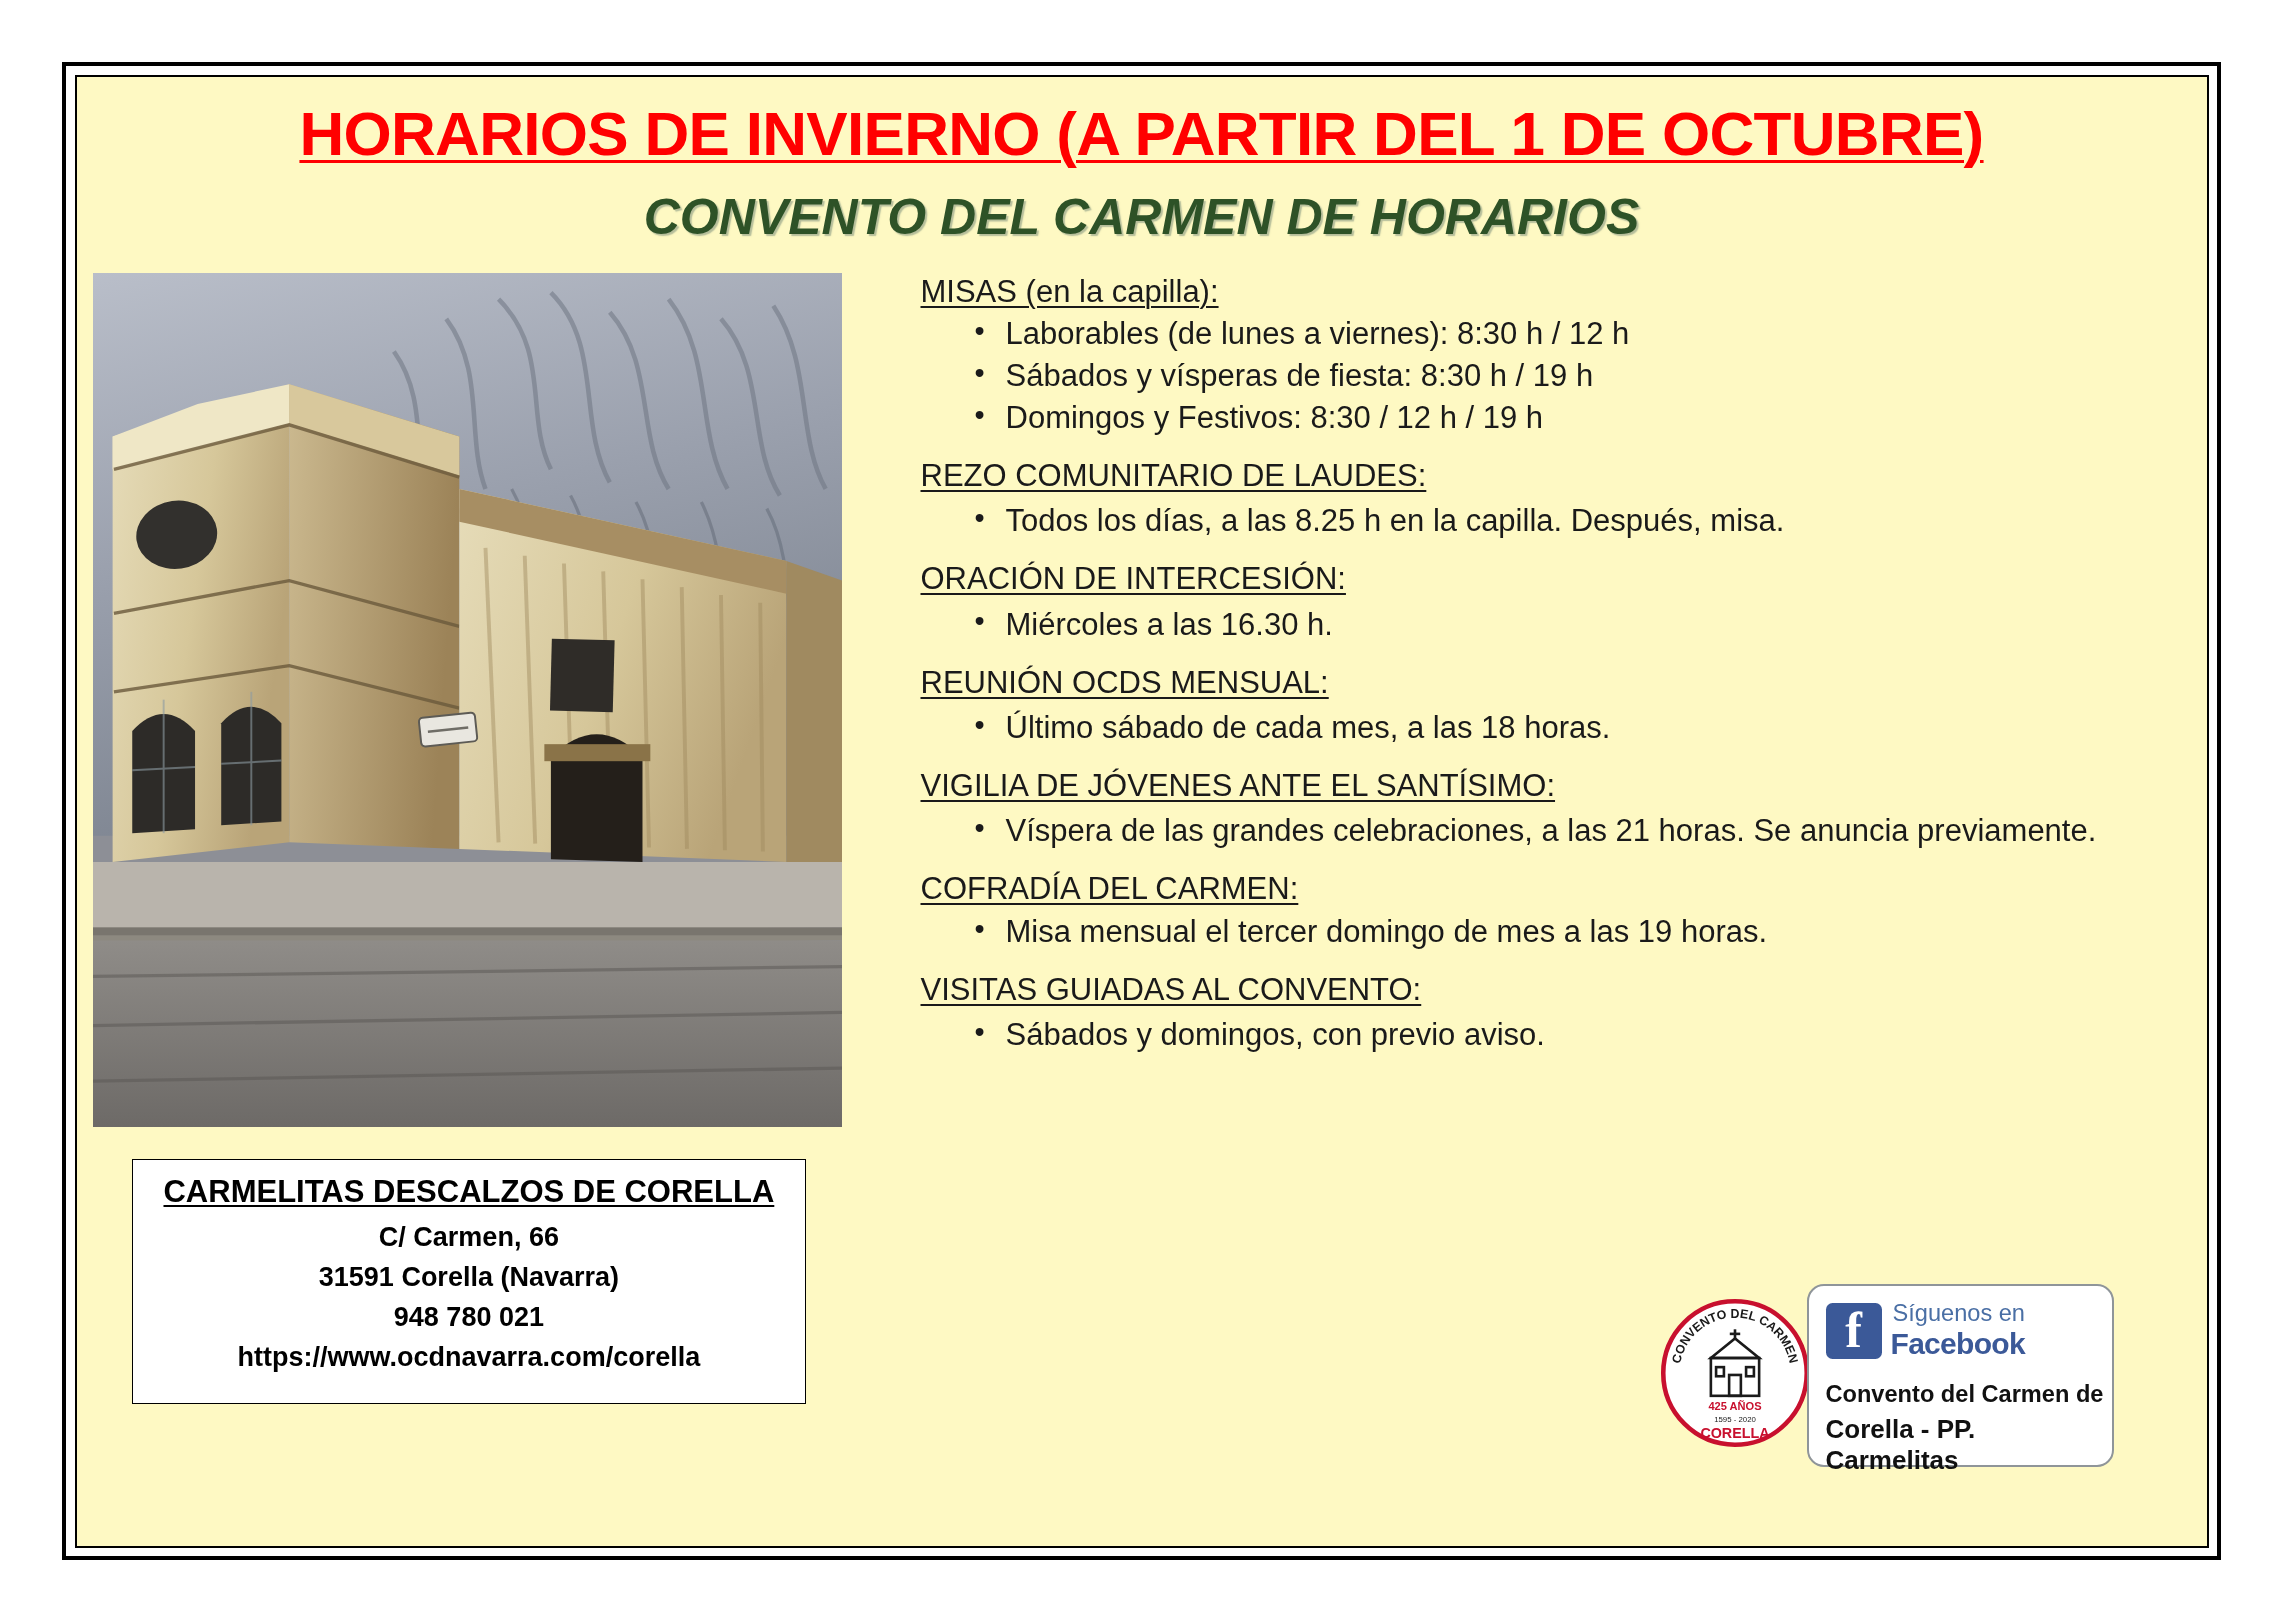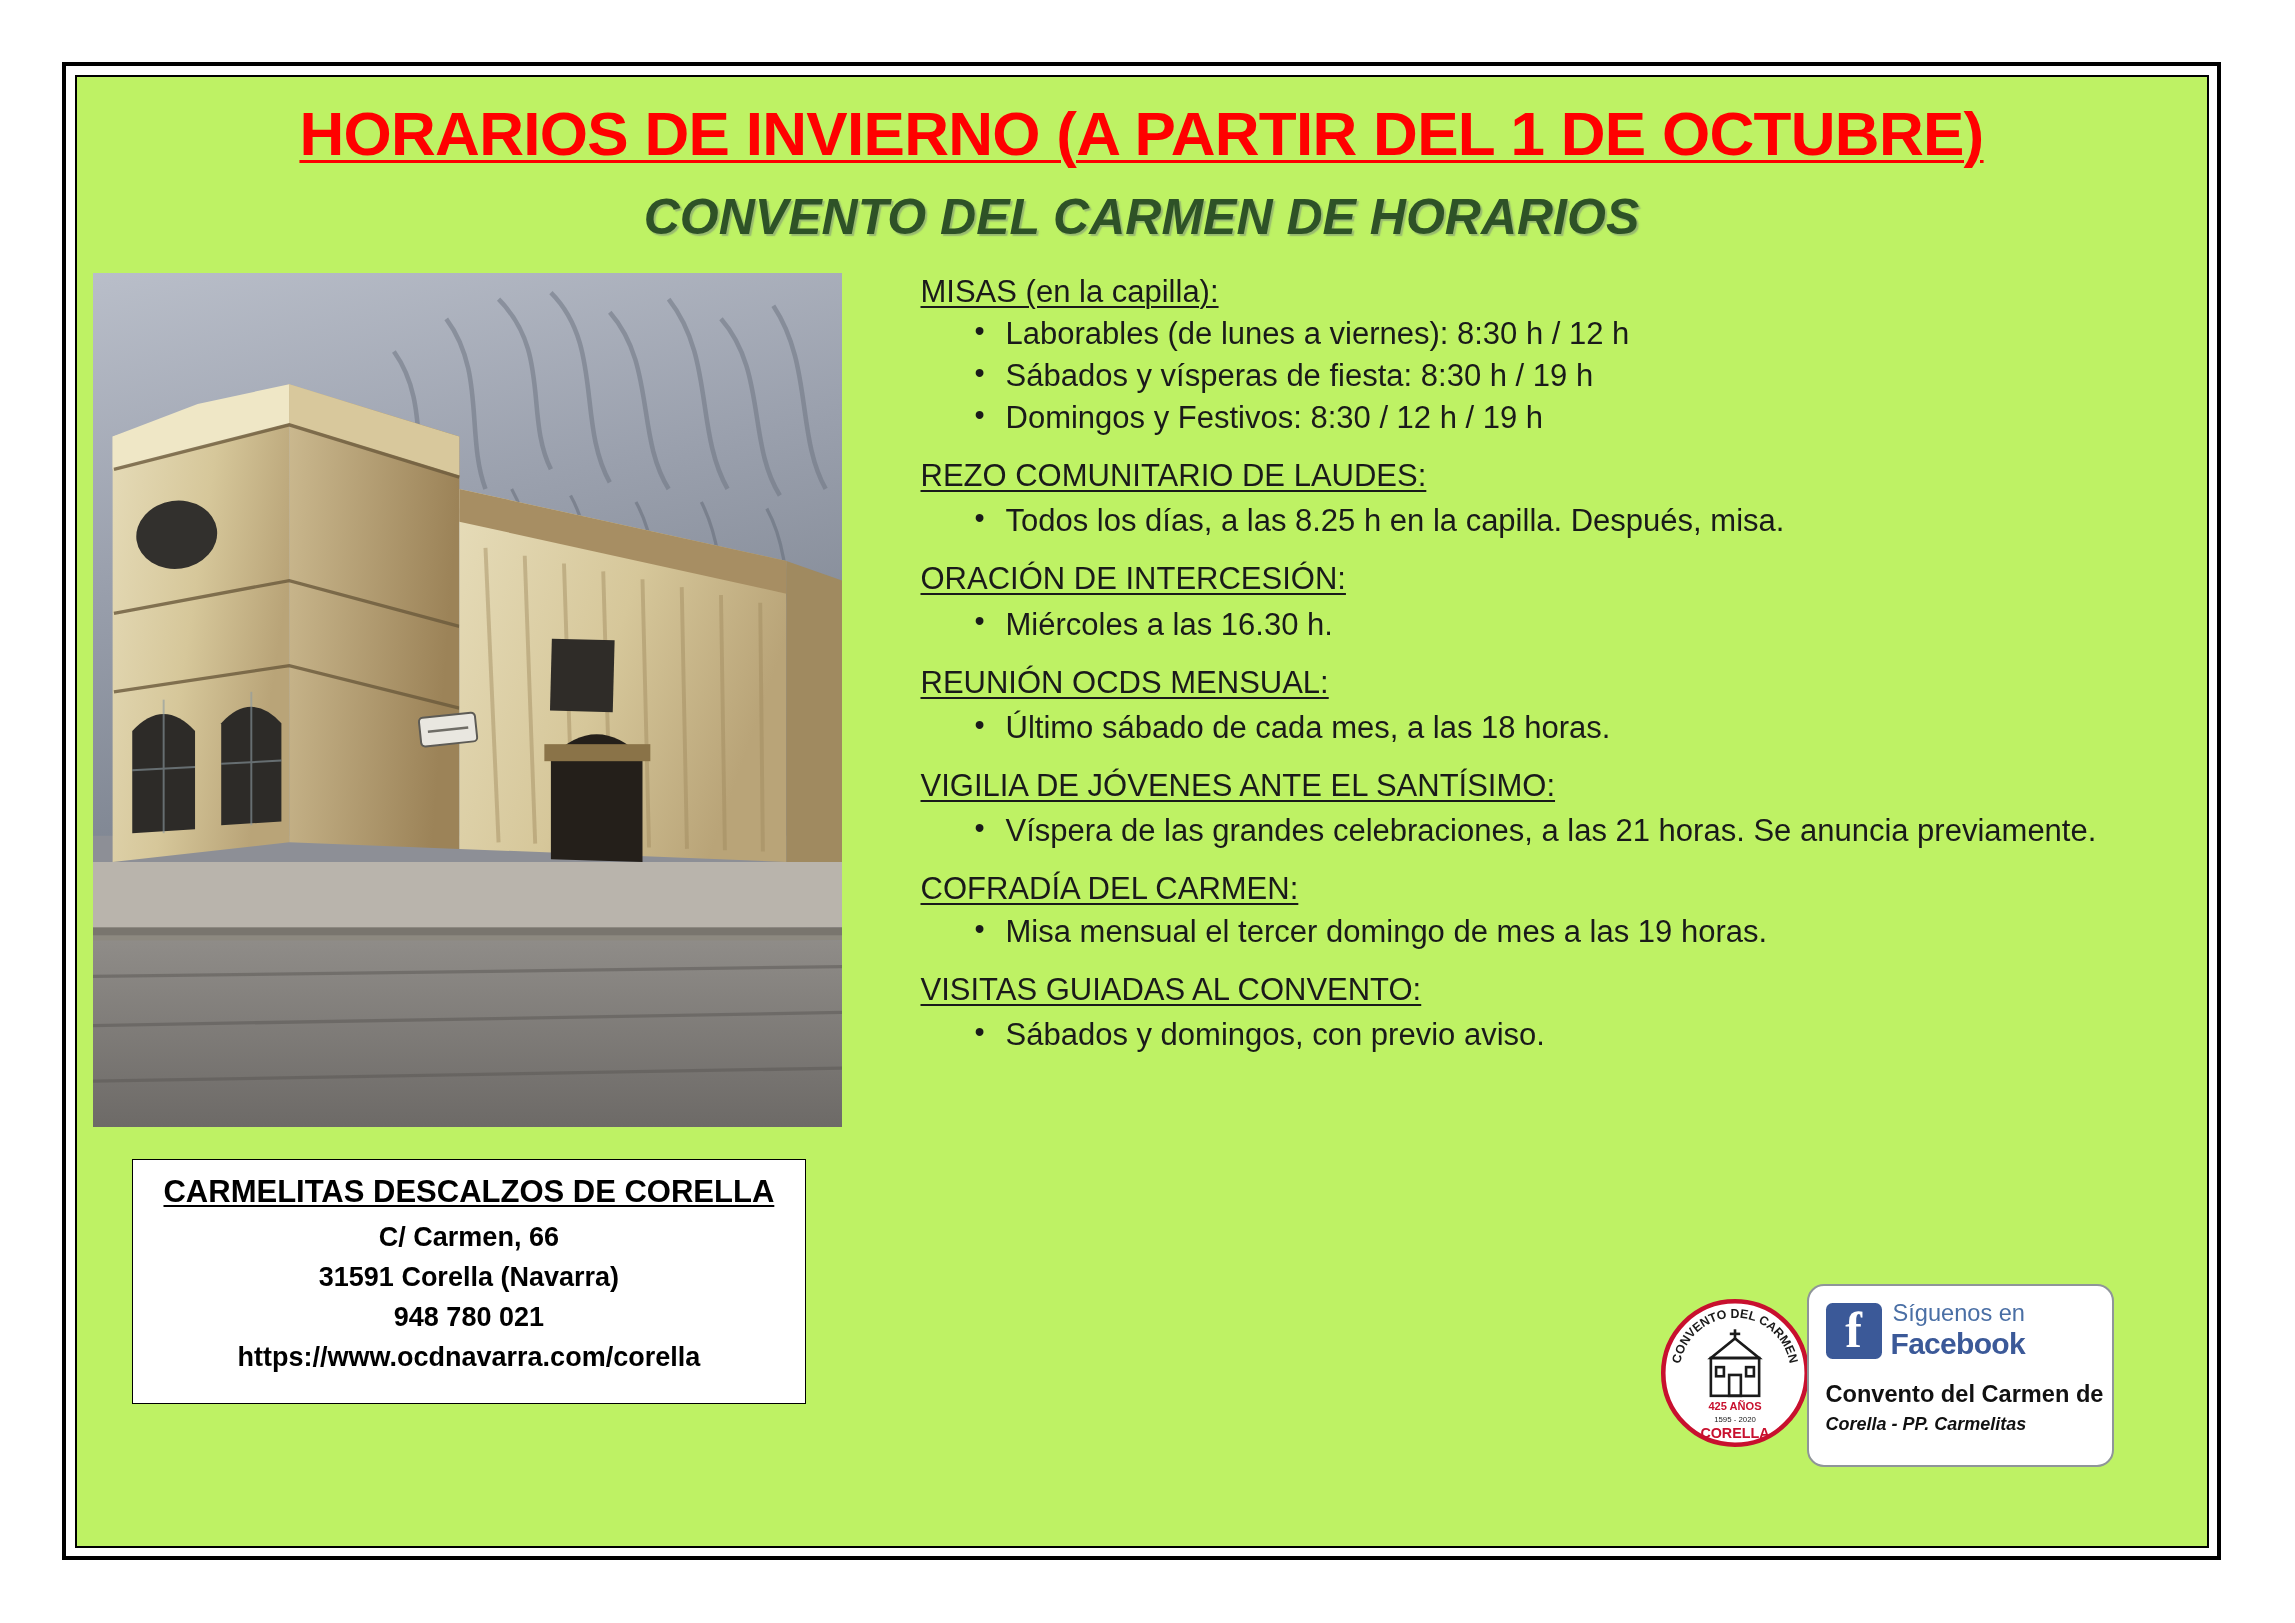--- a/index.html
+++ b/index.html
@@ -26,21 +26,21 @@
     background: #ffffff;
   }
   .poster-inner {
     position: absolute;
     left: 8.5px;
     top: 8.5px;
     right: 8.5px;
     bottom: 8.5px;
     border: 2px solid #000000;
     box-sizing: border-box;
-    background: #bef264;
+    background: #fef9c3;
   }
 
   
   .title-main {
     position: absolute;
     left: 0;
     top: 21px;
     width: 100%;
     text-align: center;
     color: #FF0000;
@@ -218,24 +218,23 @@
     left: 17px;
     top: 95px;
     font-size: 23.6px;
     font-weight: bold;
     color: #111;
   }
   .fb-l2 {
     position: absolute;
     left: 17px;
     top: 128px;
-    font-size: 18px;
+    font-size: 26px;
     font-weight: bold;
     color: #111;
-    font-style: italic;
   }
 </style>
 </head>
 <body>
 
 <div class="poster">
   <div class="poster-inner">
 
     <div class="title-main">HORARIOS DE INVIERNO (A PARTIR DEL 1 DE OCTUBRE)</div>
     <div class="title-sub">CONVENTO DEL CARMEN DE HORARIOS</div>

